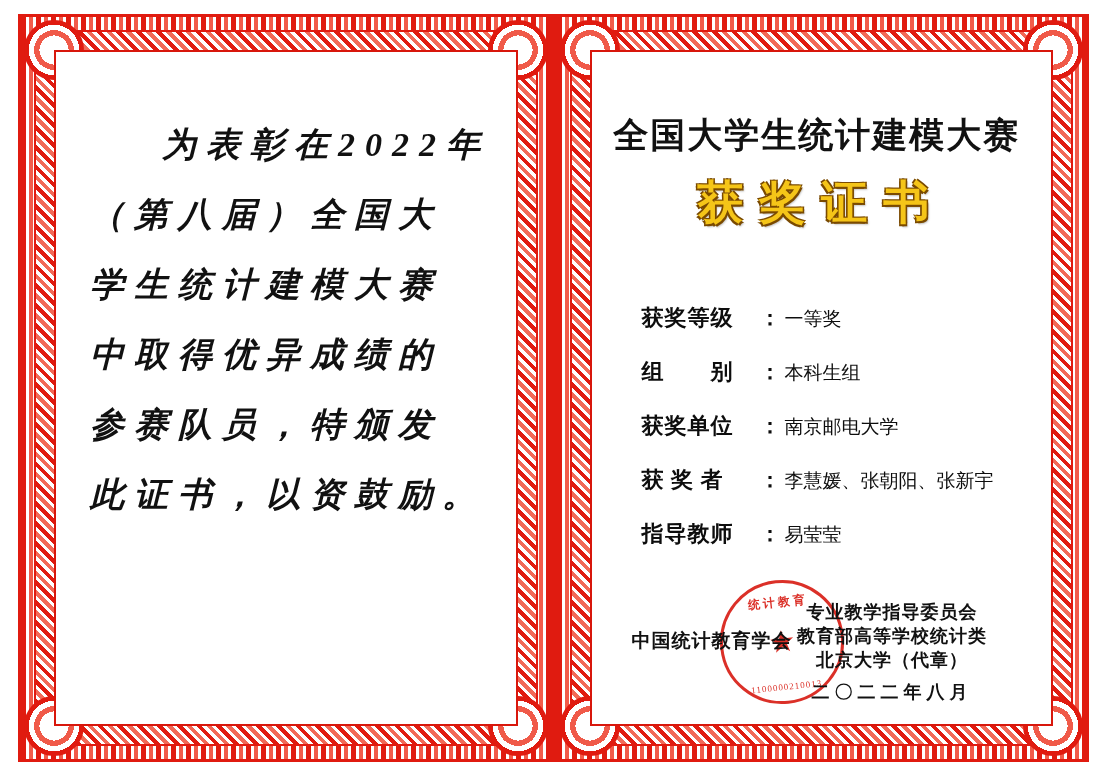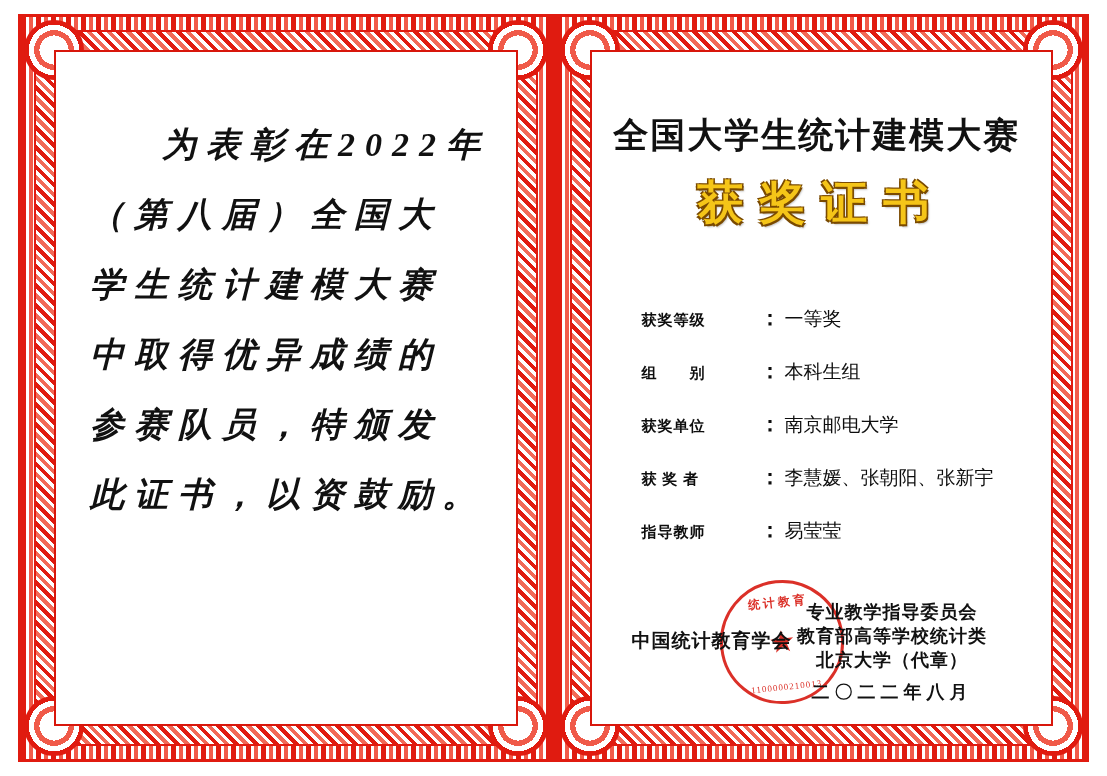--- a/index.html
+++ b/index.html
@@ -153,21 +153,21 @@
     right: 40px;
   }
   .field-row {
     display: flex;
     align-items: baseline;
     margin-bottom: 19px;
     font-family: "Liberation Serif", serif;
     color: #0d0d0d;
   }
   .field-label {
-    font-size: 15px;
+    font-size: 22px;
     font-weight: 700;
     width: 118px;
     flex: 0 0 118px;
     letter-spacing: 1px;
     white-space: nowrap;
   }
   .field-colon {
     font-size: 21px;
     font-weight: 700;
     margin-right: 4px;

